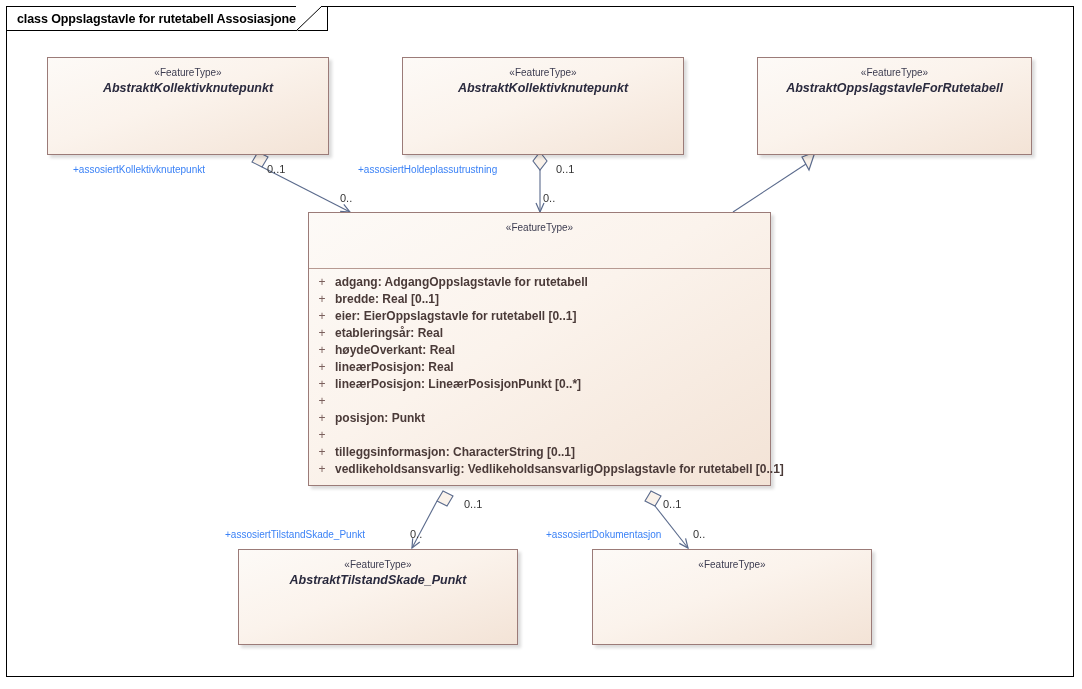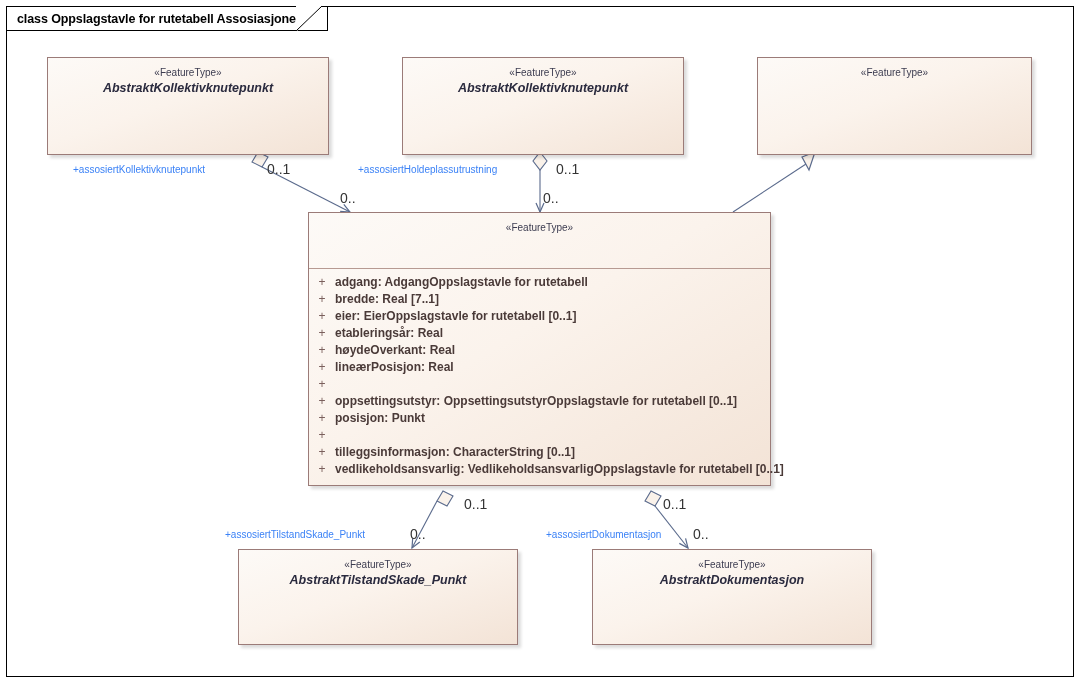--- a/index.html
+++ b/index.html
@@ -134,21 +134,21 @@
   .edge-label {
     position: absolute;
     font-size: 10px;
     color: #3b82f6;
     white-space: nowrap;
     z-index: 3;
     line-height: 13px;
   }
   .mult {
     position: absolute;
-    font-size: 14px;
+    font-size: 11px;
     color: #333333;
     white-space: nowrap;
     z-index: 3;
     line-height: 13px;
   }
 </style>
 </head>
 <body>
 
 <div id="canvas">
@@ -206,59 +206,60 @@
   <div class="uml-box" style="left:402px; top:57px; width:282px; height:98px;">
     <div class="uml-head">
       <span class="stereotype">«FeatureType»</span>
       <span class="cls-name abstract">AbstraktKollektivknutepunkt</span>
     </div>
   </div>
 
   <div class="uml-box" style="left:757px; top:57px; width:275px; height:98px;">
     <div class="uml-head">
       <span class="stereotype">«FeatureType»</span>
+      <span class="cls-name abstract">AbstraktOppslagstavleForRutetabell</span>
     </div>
   </div>
 
   <div class="uml-box" style="left:308px; top:212px; width:463px; height:274px;">
     <div class="uml-head" style="height:47px;">
       <span class="stereotype">«FeatureType»</span>
     </div>
     <div class="uml-divider"></div>
     <div class="attr-list" id="attr-list">
         <div class="attr-row">
           <span class="attr-vis">+</span>
           <span class="attr-text">adgang: AdgangOppslagstavle for rutetabell</span>
         </div>
         <div class="attr-row">
           <span class="attr-vis">+</span>
-          <span class="attr-text">bredde: Real [7..1]</span>
+          <span class="attr-text">bredde: Real [0..1]</span>
         </div>
         <div class="attr-row">
           <span class="attr-vis">+</span>
           <span class="attr-text">eier: EierOppslagstavle for rutetabell [0..1]</span>
         </div>
         <div class="attr-row">
           <span class="attr-vis">+</span>
           <span class="attr-text">etableringsår: Real</span>
         </div>
         <div class="attr-row">
           <span class="attr-vis">+</span>
           <span class="attr-text">høydeOverkant: Real</span>
         </div>
         <div class="attr-row">
           <span class="attr-vis">+</span>
           <span class="attr-text">lineærPosisjon: Real</span>
         </div>
         <div class="attr-row">
           <span class="attr-vis">+</span>
-        </div>
-        <div class="attr-row">
-          <span class="attr-vis">+</span>
-          <span class="attr-text">oppsettingsutstyr: OppsettingsutstyrOppslagstavle for rutetabell [0..1]</span>
+          <span class="attr-text">lineærPosisjon: LineærPosisjonPunkt [0..*]</span>
+        </div>
+        <div class="attr-row">
+          <span class="attr-vis">+</span>
         </div>
         <div class="attr-row">
           <span class="attr-vis">+</span>
           <span class="attr-text">posisjon: Punkt</span>
         </div>
         <div class="attr-row">
           <span class="attr-vis">+</span>
         </div>
         <div class="attr-row">
           <span class="attr-vis">+</span>
@@ -274,21 +275,20 @@
   <div class="uml-box" style="left:238px; top:549px; width:280px; height:96px;">
     <div class="uml-head">
       <span class="stereotype">«FeatureType»</span>
       <span class="cls-name abstract">AbstraktTilstandSkade_Punkt</span>
     </div>
   </div>
 
   <div class="uml-box" style="left:592px; top:549px; width:280px; height:96px;">
     <div class="uml-head">
       <span class="stereotype">«FeatureType»</span>
-      <span class="cls-name abstract">AbstraktDokumentasjon</span>
     </div>
   </div>
 
   <div class="edge-label" style="left:73px; top:163px;">+assosiertKollektivknutepunkt</div>
   <div class="mult" style="left:267px; top:163px;">0..1</div>
   <div class="mult" style="left:340px; top:192px;">0..</div>
 
   <div class="edge-label" style="left:358px; top:163px;">+assosiertHoldeplassutrustning</div>
   <div class="mult" style="left:556px; top:163px;">0..1</div>
   <div class="mult" style="left:543px; top:192px;">0..</div>

